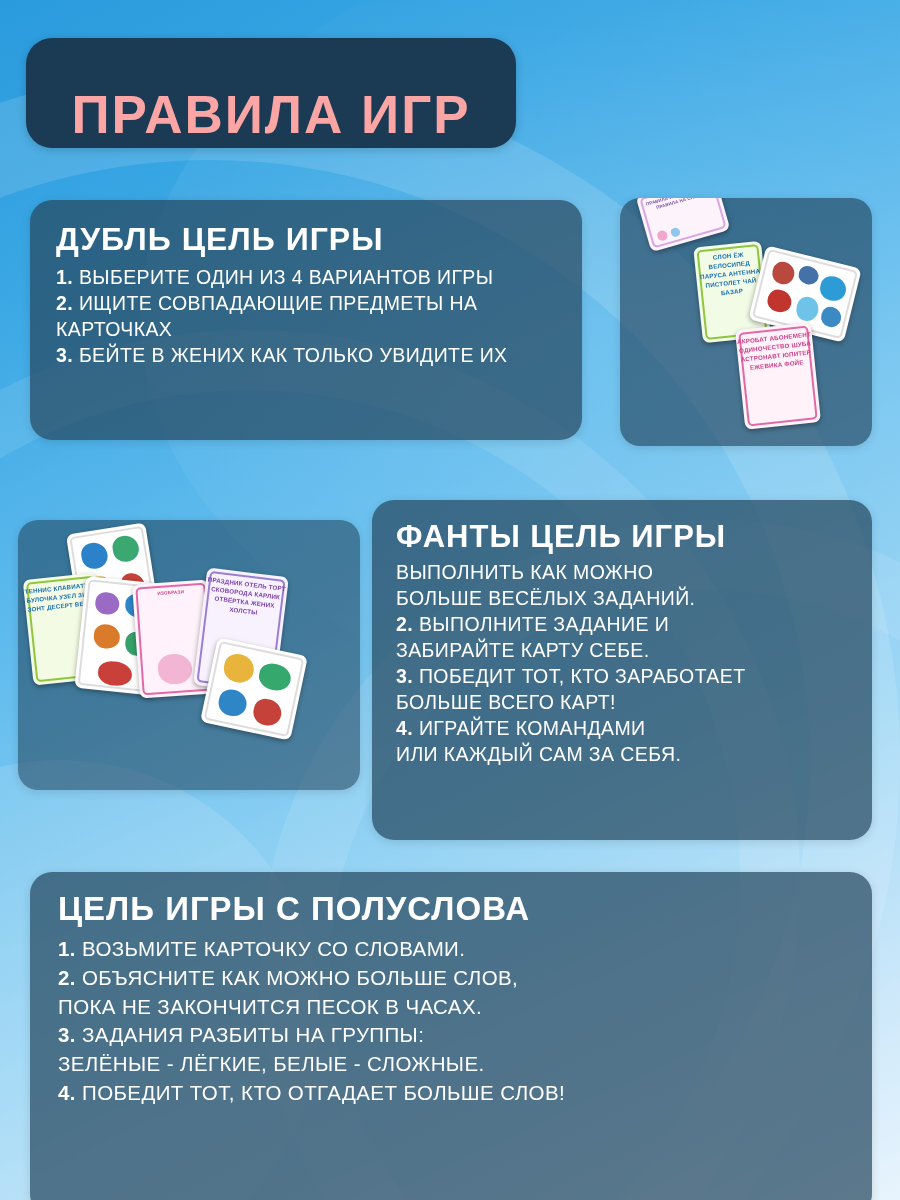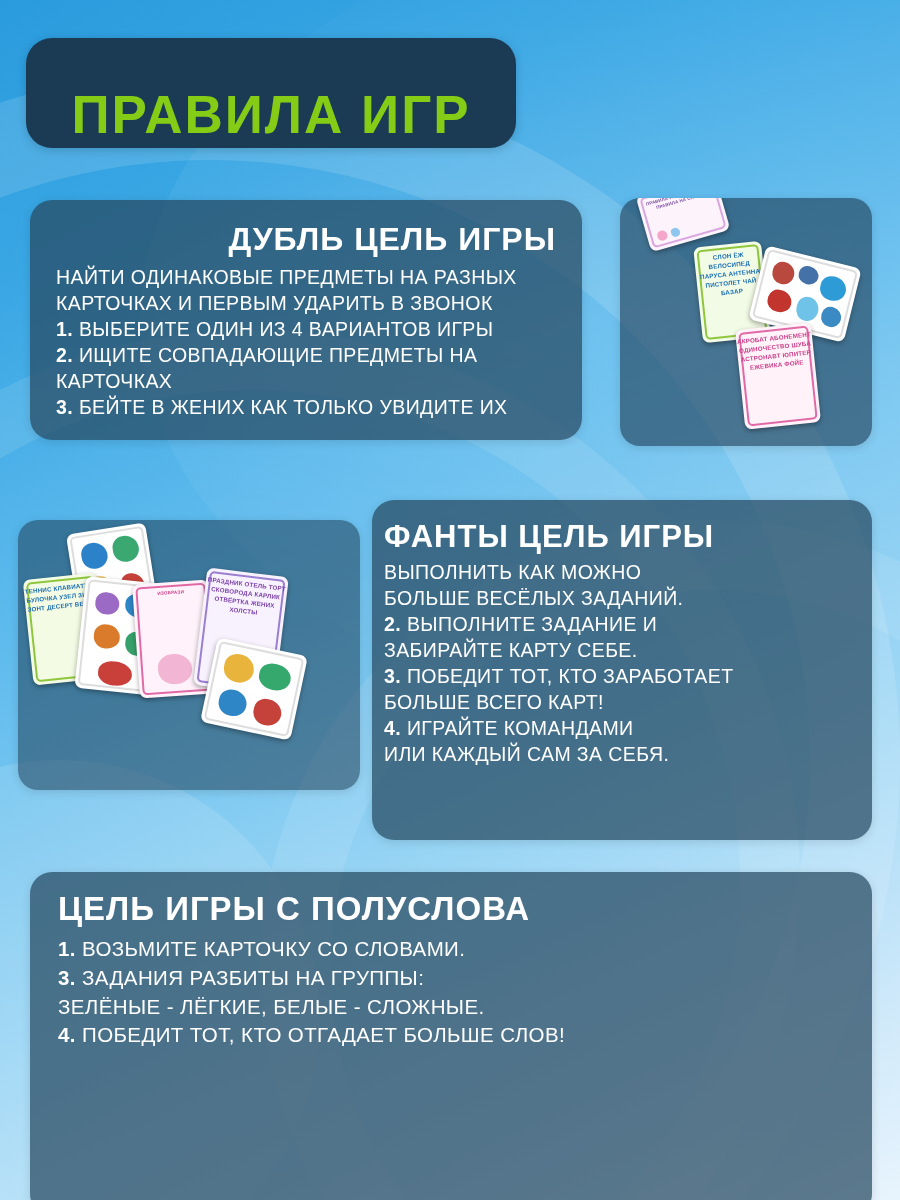--- a/index.html
+++ b/index.html
@@ -60,21 +60,21 @@
     width: 490px;
     height: 110px;
     background: #1b3b55;
     border-radius: 26px;
     display: flex;
     align-items: center;
     justify-content: center;
     box-shadow: 0 2px 10px rgba(0,0,0,0.18);
   }
   .title-box .title-text {
-    color: #84cc16;
+    color: #fca5a5;
     font-size: 53px;
     font-weight: bold;
     letter-spacing: 2px;
     text-align: center;
     line-height: 1;
     margin-top: 42px;
   }
 
   
   .panel {
@@ -105,40 +105,40 @@
 
   
   #panel-doubl {
     left: 30px;
     top: 200px;
     width: 552px;
     height: 240px;
     padding: 22px 26px;
     box-sizing: border-box;
   }
-  #panel-doubl h2 { font-size: 32px; margin-bottom: 8px; text-align: right; }
+  #panel-doubl h2 { font-size: 32px; margin-bottom: 8px; }
 
   
   #img-doubl {
     left: 620px;
     top: 198px;
     width: 252px;
     height: 248px;
     background: rgba(30, 62, 86, 0.62);
     border-radius: 20px;
     overflow: hidden;
   }
 
   
   #panel-fanty {
     left: 372px;
     top: 500px;
     width: 500px;
     height: 340px;
-    padding: 20px 12px;
+    padding: 20px 24px;
     box-sizing: border-box;
   }
   #panel-fanty h2 { font-size: 31px; }
 
   #img-fanty {
     left: 18px;
     top: 520px;
     width: 342px;
     height: 270px;
     background: rgba(30, 62, 86, 0.55);
@@ -204,22 +204,20 @@
   <div class="swoosh sw2"></div>
   <div class="swoosh sw4"></div>
   <div class="swoosh sw5"></div>
 
   <div class="title-box">
     <div class="title-text">ПРАВИЛА ИГР</div>
   </div>
 
   <div class="panel" id="panel-doubl">
     <h2>ДУБЛЬ ЦЕЛЬ ИГРЫ</h2>
-    <div class="line">НАЙТИ ОДИНАКОВЫЕ ПРЕДМЕТЫ НА РАЗНЫХ
-КАРТОЧКАХ И ПЕРВЫМ УДАРИТЬ В ЗВОНОК</div>
     <div class="line"><b>1.</b> <span>ВЫБЕРИТЕ ОДИН ИЗ 4 ВАРИАНТОВ ИГРЫ</span></div>
     <div class="line"><b>2.</b> <span>ИЩИТЕ СОВПАДАЮЩИЕ ПРЕДМЕТЫ НА
 КАРТОЧКАХ</span></div>
     <div class="line"><b>3.</b> <span>БЕЙТЕ В ЖЕНИХ КАК ТОЛЬКО УВИДИТЕ ИХ</span></div>
   </div>
 
   <div class="panel" id="img-doubl">
     <div class="card" style="left:22px; top:-14px; width:82px; height:58px; transform:rotate(-16deg); background:#fdf3fb;">
       <div class="inner" style="border-color:#d9a6e0;"></div>
       <div class="words" style="font-size:4.4px; color:#7a4fa0;">ПРАВИЛА ИГР
@@ -342,18 +340,20 @@
 ЗАБИРАЙТЕ КАРТУ СЕБЕ.</span></div>
     <div class="line"><b>3.</b> <span>ПОБЕДИТ ТОТ, КТО ЗАРАБОТАЕТ
 БОЛЬШЕ ВСЕГО КАРТ!</span></div>
     <div class="line"><b>4.</b> <span>ИГРАЙТЕ КОМАНДАМИ
 ИЛИ КАЖДЫЙ САМ ЗА СЕБЯ.</span></div>
   </div>
 
   <div class="panel" id="panel-polu">
     <h2>ЦЕЛЬ ИГРЫ С ПОЛУСЛОВА</h2>
     <div class="line"><b>1.</b> <span>ВОЗЬМИТЕ КАРТОЧКУ СО СЛОВАМИ.</span></div>
+    <div class="line"><b>2.</b> <span>ОБЪЯСНИТЕ КАК МОЖНО БОЛЬШЕ СЛОВ,
+ПОКА НЕ ЗАКОНЧИТСЯ ПЕСОК В ЧАСАХ.</span></div>
     <div class="line"><b>3.</b> <span>ЗАДАНИЯ РАЗБИТЫ НА ГРУППЫ:
 ЗЕЛЁНЫЕ - ЛЁГКИЕ, БЕЛЫЕ - СЛОЖНЫЕ.</span></div>
     <div class="line"><b>4.</b> <span>ПОБЕДИТ ТОТ, КТО ОТГАДАЕТ БОЛЬШЕ СЛОВ!</span></div>
   </div>
 
 </div>
 
 </body></html>

